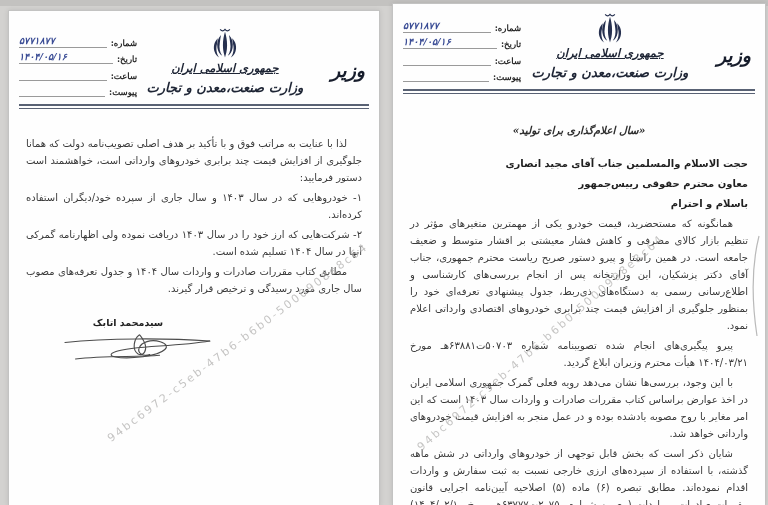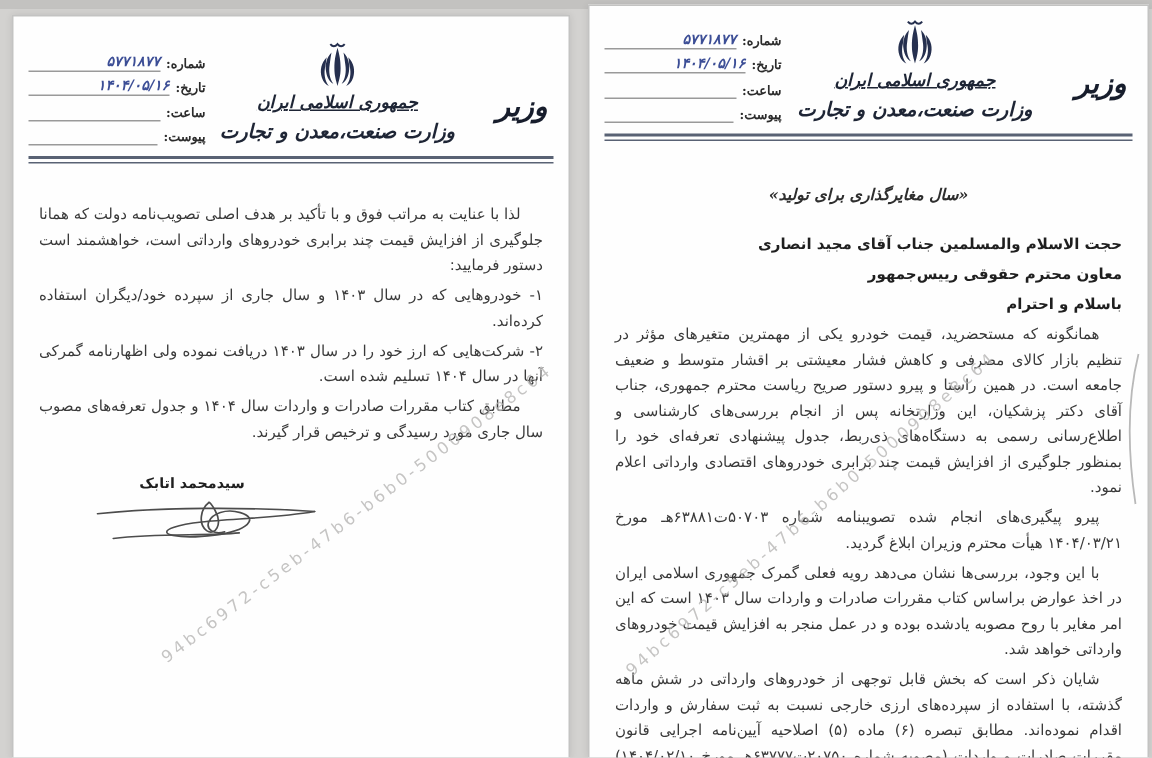--- a/index.html
+++ b/index.html
@@ -20,21 +20,21 @@
   .center-block{text-align:center;margin-right:18px;}
   .emblem-wrap{line-height:0;}
   .country{font-family:"DejaVu Serif",serif;font-style:italic;font-weight:bold;
     font-size:11.5px;margin-top:2px;text-decoration:underline;}
   .ministry{font-family:"DejaVu Serif",serif;font-style:italic;font-weight:bold;
     font-size:13px;margin-top:5px;}
   .stamp{width:118px;font-size:8.5px;color:#2c2c2c;margin-top:4px;}
   .stamp-row{display:flex;align-items:flex-end;height:16.5px;}
   .stamp-label{font-weight:bold;white-space:nowrap;font-family:"DejaVu Serif",serif;}
   .stamp-line{flex:1;margin-right:4px;border-bottom:1px solid #9a9a9a;
-    text-align:right;min-height:12px;}
+    text-align:left;min-height:12px;}
   .stamp-val{color:#3c4e96;font-weight:bold;font-style:italic;font-size:9.5px;
     font-family:"DejaVu Serif",serif;letter-spacing:1px;}
   .rule{height:2px;border-top:2.5px solid #596274;border-bottom:1px solid #596274;
     margin:7px 10px 0 10px;}
 
   
   .lbody{direction:rtl;padding:0 17px 0 17px;color:#3a3a3a;font-size:10px;
     line-height:17px;text-align:justify;position:relative;}
   .slogan{text-align:center;font-family:"DejaVu Serif",serif;font-style:italic;
     font-weight:bold;font-size:10.5px;color:#2e2e2e;margin:28px 0 16px 0;}
@@ -163,21 +163,21 @@
         </div>
         <div class="stamp-row">
           <span class="stamp-label">پیوست:</span>
           <span class="stamp-line"><span class="stamp-val"></span></span>
         </div>
       </div>
     </div>
     <div class="rule"></div>
 
     <div class="lbody">
-      <div class="slogan">«سال مغایر‌گذاری برای تولید»</div>
+      <div class="slogan">«سال اعلام‌گذاری برای تولید»</div>
       <p class="addr">حجت الاسلام والمسلمین جناب آقای مجید انصاری</p>
       <p class="addr">معاون محترم حقوقی رییس‌جمهور</p>
       <p class="addr">باسلام و احترام</p>
       <p class="ind">همانگونه که مستحضرید، قیمت خودرو یکی از مهمترین متغیرهای مؤثر در تنظیم بازار کالای مصرفی و کاهش فشار معیشتی بر اقشار متوسط و ضعیف جامعه است. در همین راستا و پیرو دستور صریح ریاست محترم جمهوری، جناب آقای دکتر پزشکیان، این وزارتخانه پس از انجام بررسی‌های کارشناسی و اطلاع‌رسانی رسمی به دستگاه‌های ذی‌ربط، جدول پیشنهادی تعرفه‌ای خود را بمنظور جلوگیری از افزایش قیمت چند برابری خودروهای اقتصادی وارداتی اعلام نمود.</p>
       <p class="ind">پیرو پیگیری‌های انجام شده تصویبنامه شماره ۵۰۷۰۳ت۶۳۸۸۱هـ مورخ ۱۴۰۴/۰۳/۲۱ هیأت محترم وزیران ابلاغ گردید.</p>
       <p class="ind">با این وجود، بررسی‌ها نشان می‌دهد رویه فعلی گمرک جمهوری اسلامی ایران در اخذ عوارض براساس کتاب مقررات صادرات و واردات سال ۱۴۰۳ است که این امر مغایر با روح مصوبه یادشده بوده و در عمل منجر به افزایش قیمت خودروهای وارداتی خواهد شد.</p>
       <p class="ind"><span>شایان ذکر است که بخش قابل توجهی از خودروهای وارداتی در شش ماهه گذشته، با استفاده از سپرده‌های ارزی خارجی نسبت به ثبت سفارش و واردات اقدام نموده‌اند. مطابق تبصره (۶) ماده (۵) اصلاحیه آیین‌نامه اجرایی قانون مقررات صادرات و واردات (مصوبه شماره ۲۰۷۵۰ت۶۳۷۷۷هـ مورخ ۱۴۰۴/۰۲/۱۰) و همچنین ابلاغیه شماره ۲۵۵۵۱۸ مورخ ۱۴۰۳/۱۰/۱۸ بانک مرکزی جمهوری اسلامی ایران به این وزارت، این‌گونه ارزها خارج از سرفصل سهمیه‌بندی وزارت صمت تلقی شده و مشمول جدول تعرفه‌های سال ۱۴۰۳ </span></p>
     </div>
 
     <div class="watermark wm-p1">94bc6972-c5eb-47b6-b6b0-5000908e8c64</div>

